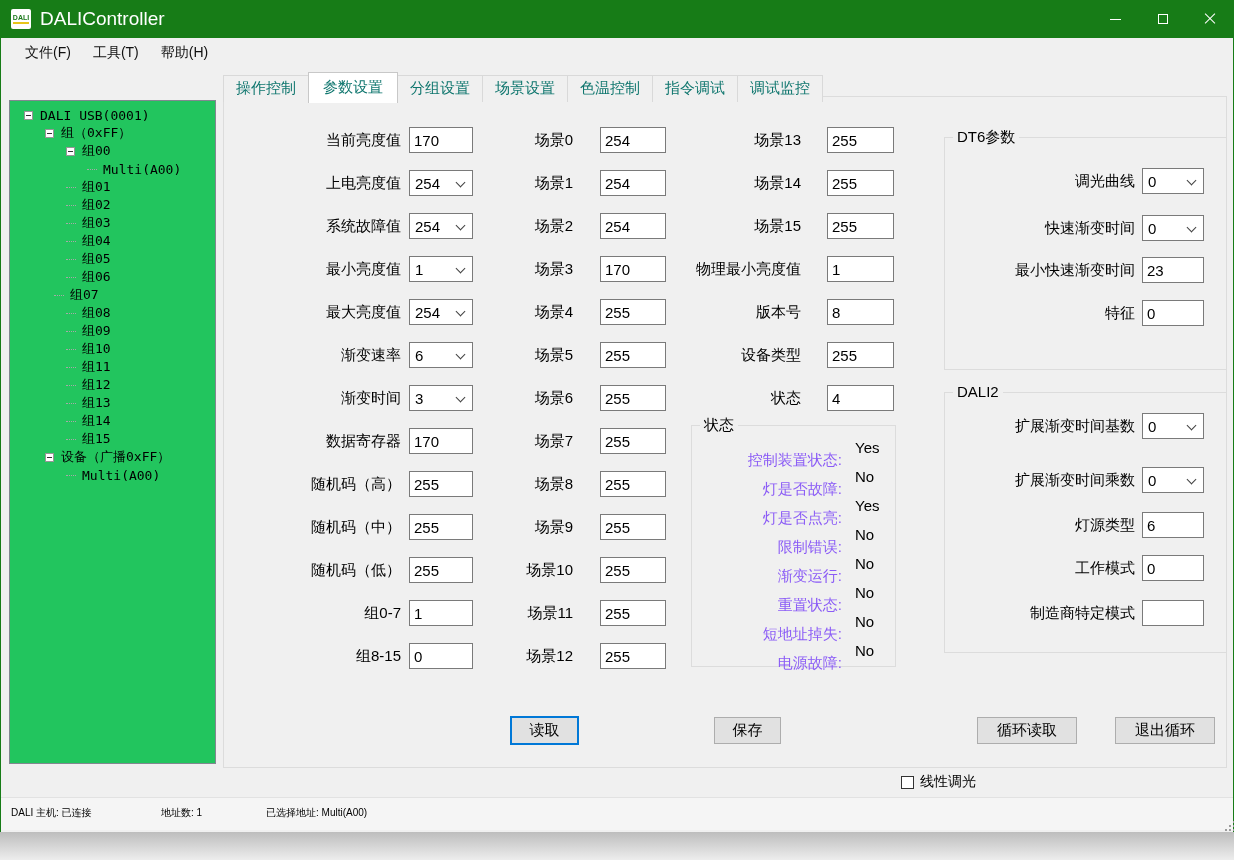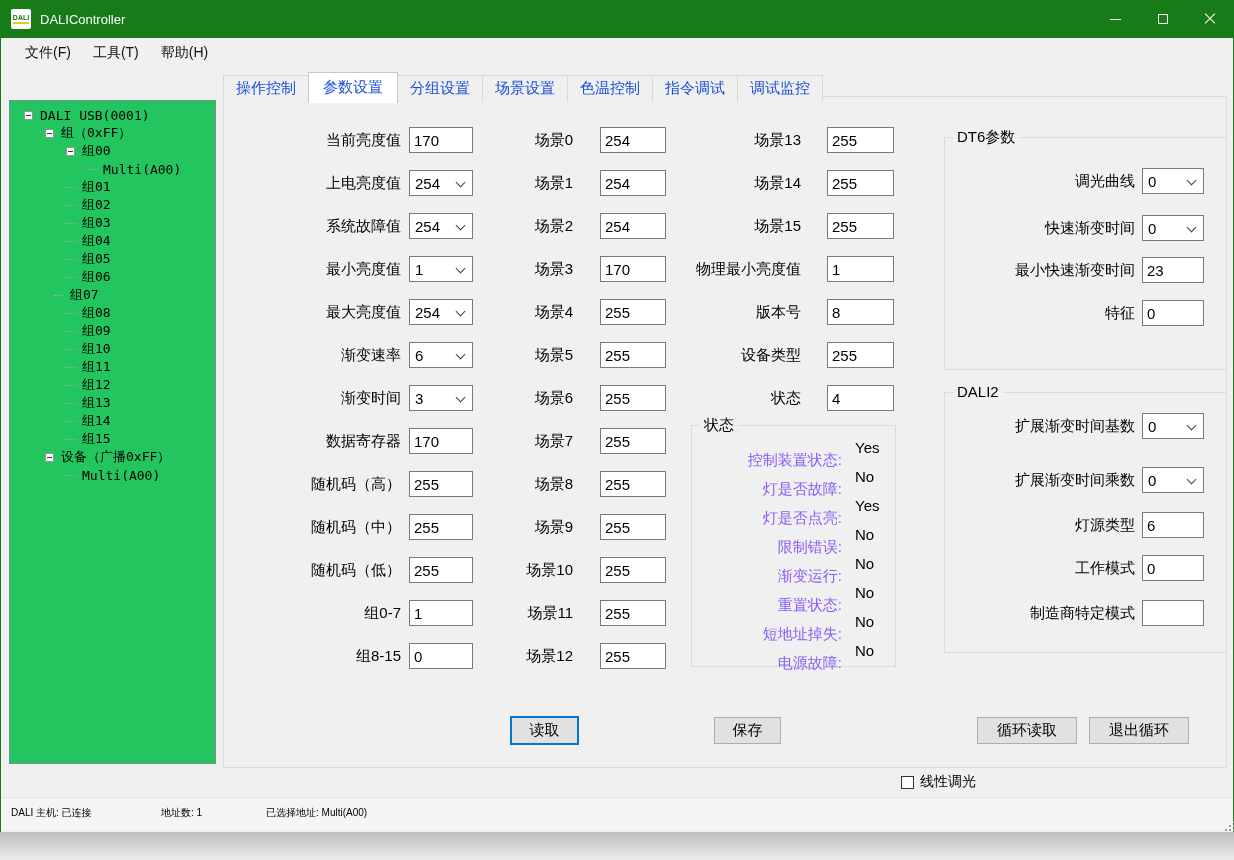--- a/index.html
+++ b/index.html
@@ -6,39 +6,39 @@
   html,body { width:1234px; height:860px; overflow:hidden; background:#ededed;
               font-family:"Liberation Sans", sans-serif; }
   .window { position:relative; width:1234px; height:832px; background:#f0f0f0;
             border-left:1px solid #177c17; border-right:1px solid #177c17; }
   
   .titlebar { height:38px; background:#177c17; display:flex; align-items:center; color:#fff; }
   .app-icon { width:20px; height:20px; background:#fff; border-radius:2px; margin:0 9px 0 10px;
               display:flex; align-items:center; justify-content:center; flex:none; }
   .app-icon span { font-size:7px; font-weight:bold; color:#1b7a1b; letter-spacing:0;
                    border-bottom:2px solid #e7c51a; line-height:8px; }
-  .title-text { font-size:13px; }
+  .title-text { font-size:19px; }
   .win-btns { margin-left:auto; display:flex; height:100%; }
   .win-btn { width:47px; height:100%; display:flex; align-items:center; justify-content:center; }
   .glyph-min { width:11px; height:1px; background:#fff; }
   .glyph-max { width:10px; height:10px; border:1px solid #fff; }
   .glyph-close { position:relative; width:12px; height:12px; }
   .glyph-close::before,.glyph-close::after { content:""; position:absolute; left:-1px; top:5px;
       width:14px; height:1px; background:#fff; }
   .glyph-close::before { transform:rotate(45deg); }
   .glyph-close::after  { transform:rotate(-45deg); }
   
   .menubar { height:30px; display:flex; align-items:center; background:#f0f0f0;
              font-size:14px; color:#111; padding-left:13px; }
   .menu-item { padding:5px 11px; }
   
   .tabstrip { position:absolute; left:222px; top:72px; display:flex; align-items:flex-end;
               font-size:15px; z-index:3; }
   .tab { padding:3px 12px 4px; background:#f0f0f0; border:1px solid #d9d9d9; border-bottom:none;
-         margin-right:-1px; color:#1d4ed8; position:relative; }
+         margin-right:-1px; color:#0f766e; position:relative; }
   .tab.active { background:#fff; padding:5px 14px 6px; border-color:#c8c8c8; z-index:4;
                 margin-bottom:-1px; }
   .tabpage { position:absolute; left:222px; top:96px; width:1004px; height:672px;
              border:1px solid #dcdcdc; background:#f0f0f0; }
   
   .tree { position:absolute; left:8px; top:100px; width:207px; height:664px; background:#22c55e;
           border:1px solid #828790; overflow:hidden; padding-top:5px;
           font-family:"DejaVu Sans Mono", monospace; font-size:13px; }
   .tree-row { display:flex; align-items:center; height:18px; white-space:nowrap; }
   .expander { flex:0 0 9px; height:9px; border:1px solid #969696; background:#fff;
@@ -461,21 +461,21 @@
           <span class="flabel" style="width: 190px;">制造商特定模式</span>
           <input class="tbox" value="" style="width: 62px; margin-left: 7px;">
         </div>
       </div>
   </div>
 
   <div>
       <div class="btn focused" style="left: 510px; top: 717px; width: 67px;">读取</div>
       <div class="btn" style="left: 713px; top: 717px; width: 67px;">保存</div>
       <div class="btn" style="left: 976px; top: 717px; width: 100px;">循环读取</div>
-      <div class="btn" style="left: 1088px; top: 717px; width: 100px;">退出循环</div>
+      <div class="btn" style="left: 1114px; top: 717px; width: 100px;">退出循环</div>
     </div>
 
   <div class="chkrow">
     <span class="chkbox"></span>
     <span>线性调光</span>
   </div>
 
   <div class="statusbar">
     <div class="grip"></div>
   <span class="sseg" style="left: 10px;">DALI 主机: 已连接</span>

